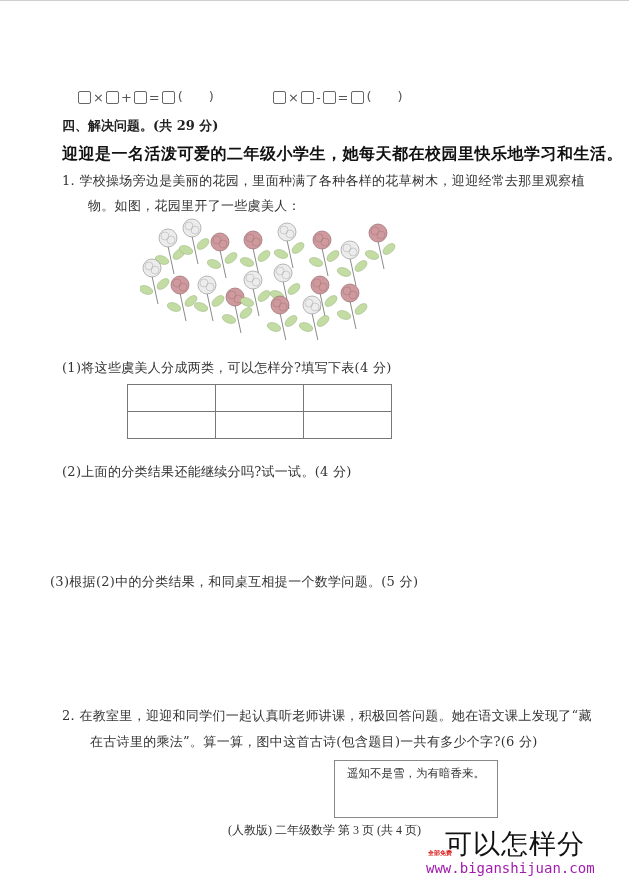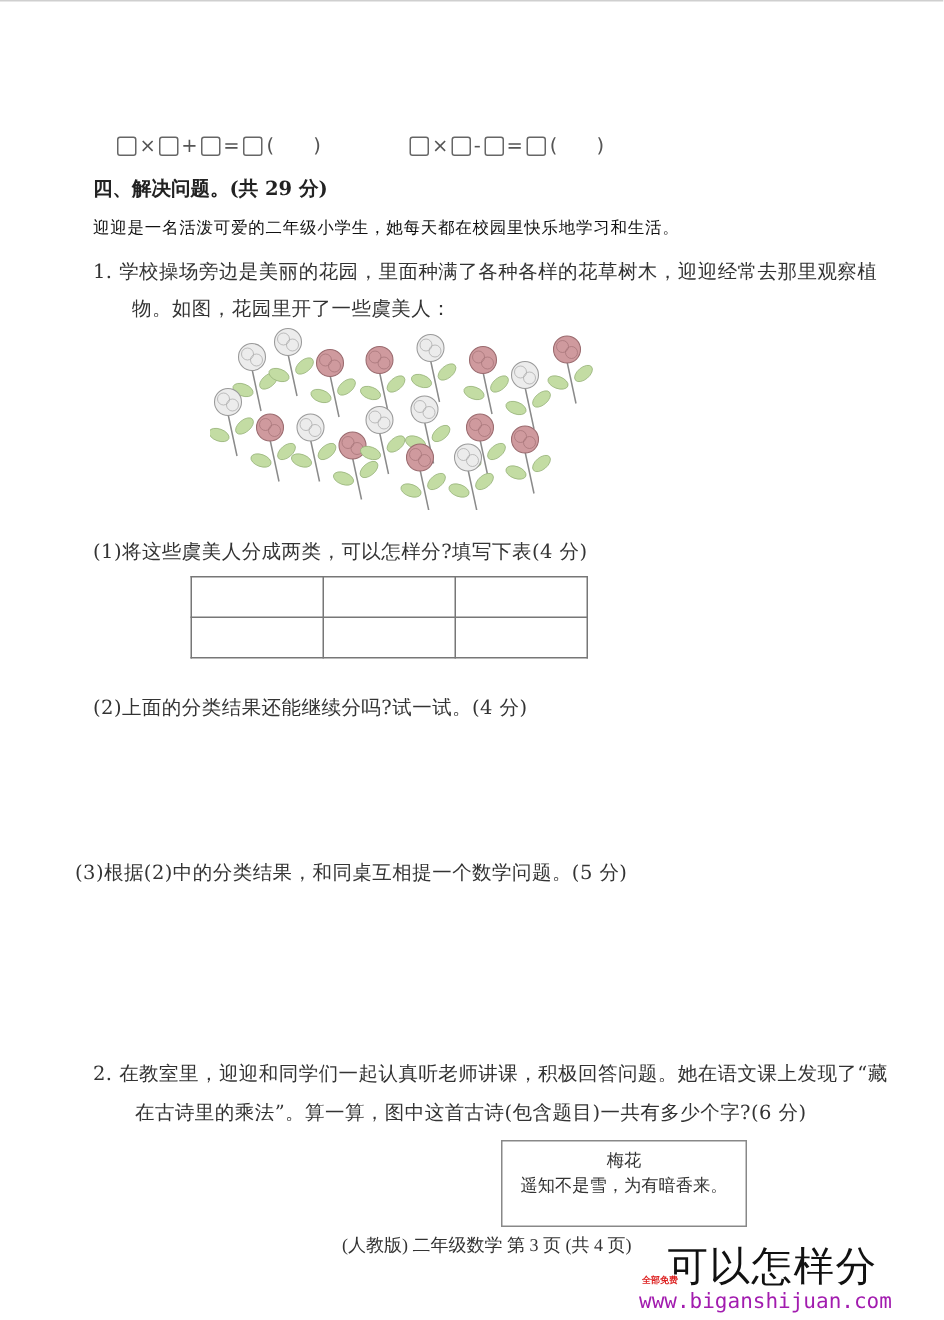--- a/index.html
+++ b/index.html
@@ -5,21 +5,21 @@
     * { margin: 0; padding: 0; box-sizing: border-box; }
     html, body { width: 629px; height: 880px; background: #ffffff; overflow: hidden; }
     body { position: relative; font-family: "DejaVu Serif", "Liberation Serif", serif; color: #222; }
     .topline { position: absolute; left: 0; top: 0; width: 629px; height: 1px; background: #cfcfcf; }
     .abs { position: absolute; white-space: nowrap; }
     .eq { font-family: "DejaVu Sans", "Liberation Sans", sans-serif; font-size: 13px; color: #555; display: flex; align-items: center; }
     .box { display: inline-block; width: 13px; height: 13px; border: 1px solid #666; border-radius: 2px; margin: 0 1px; }
     .op { margin: 0 1px; color: #555; }
     .paren { margin-left: 2px; letter-spacing: 0; }
     .sec-title { font-size: 13px; font-weight: bold; color: #222; text-align: right; }
-    .bold-intro { font-size: 11px; font-weight: normal; color: #111; letter-spacing: 0.5px; }
+    .bold-intro { font-size: 16px; font-weight: bold; color: #111; letter-spacing: 0.5px; }
     .q { font-size: 13px; color: #333; letter-spacing: 0.3px; }
     .flowers { position: absolute; left: 140px; top: 210px; width: 270px; height: 130px; }
     table.grid { position: absolute; left: 127px; top: 384px; border-collapse: collapse; }
     table.grid td { width: 88px; height: 27px; border: 1px solid #777; }
     .poem { position: absolute; left: 334px; top: 760px; width: 164px; height: 58px; border: 1px solid #888; text-align: center; font-size: 11.5px; color: #333; padding-top: 4px; line-height: 17px; }
     .footer { font-family: Liberation Serif, serif; font-size: 12px; color: #333; }
     .wm-title { font-family: "DejaVu Sans", "Liberation Sans", sans-serif; font-size: 27px; color: #111; letter-spacing: 1px; }
     .wm-badge { font-family: "DejaVu Sans", "Liberation Sans", sans-serif; font-size: 6px; color: #d22; font-weight: bold; }
     .wm-url { font-family: "DejaVu Sans Mono", "Liberation Mono", monospace; font-size: 14px; color: #a21caf; }
   </style>
@@ -169,21 +169,20 @@
 <div class="abs q" style="left:62px; top:463px;">(2)上面的分类结果还能继续分吗?试一试。(4 分)</div>
 <div class="abs" style="left:62px; top:485px; width:500px; height:75px;"></div>
 
 <div class="abs q" style="left:50px; top:573px;">(3)根据(2)中的分类结果，和同桌互相提一个数学问题。(5 分)</div>
 <div class="abs" style="left:62px; top:595px; width:500px; height:100px;"></div>
 
 <div class="abs q" style="left:62px; top:707px;">2. 在教室里，迎迎和同学们一起认真听老师讲课，积极回答问题。她在语文课上发现了“藏</div>
 <div class="abs q" style="left:90px; top:733px;">在古诗里的乘法”。算一算，图中这首古诗(包含题目)一共有多少个字?(6 分)</div>
 
 <div class="poem">
-  <div>梅花</div>
   <div>遥知不是雪，为有暗香来。</div>
 </div>
 
 <div class="abs footer" style="left:228px; top:822px;">(人教版) 二年级数学  第 3 页  (共 4 页)</div>
 
 <div class="abs wm-title" style="left:445px; top:826px;">可以怎样分</div>
 <div class="abs wm-badge" style="left:428px; top:849px;">全部免费</div>
 <div class="abs wm-url" style="left:426px; top:860px;">www.biganshijuan.com</div>
 
 </body></html>

